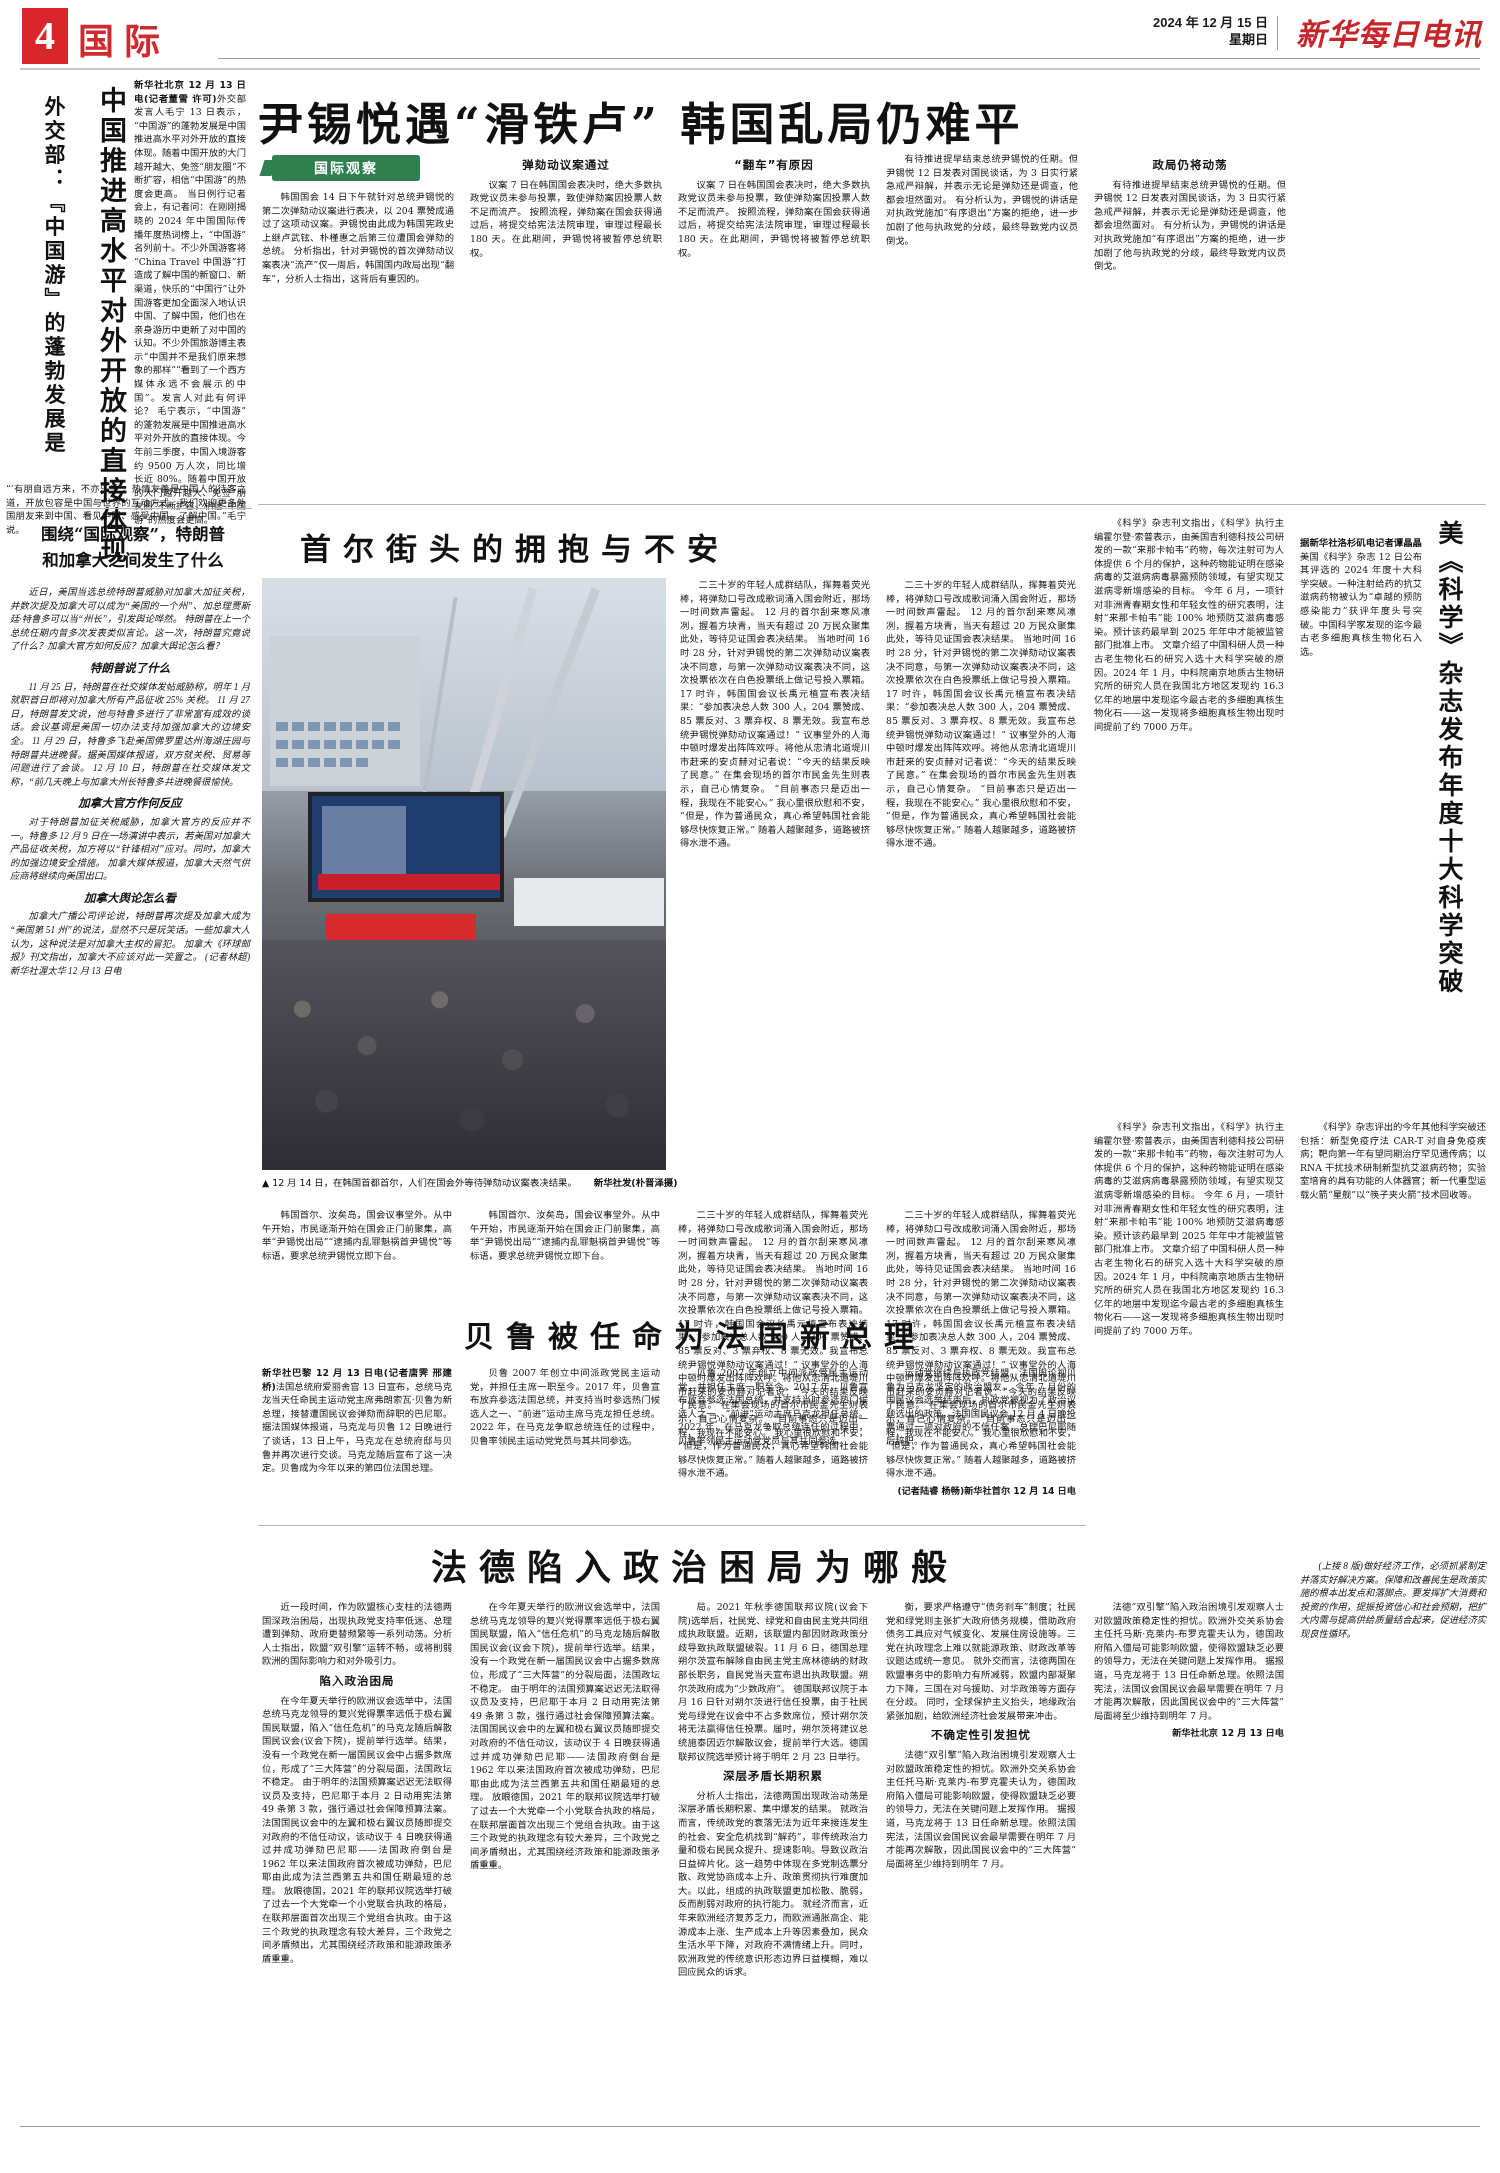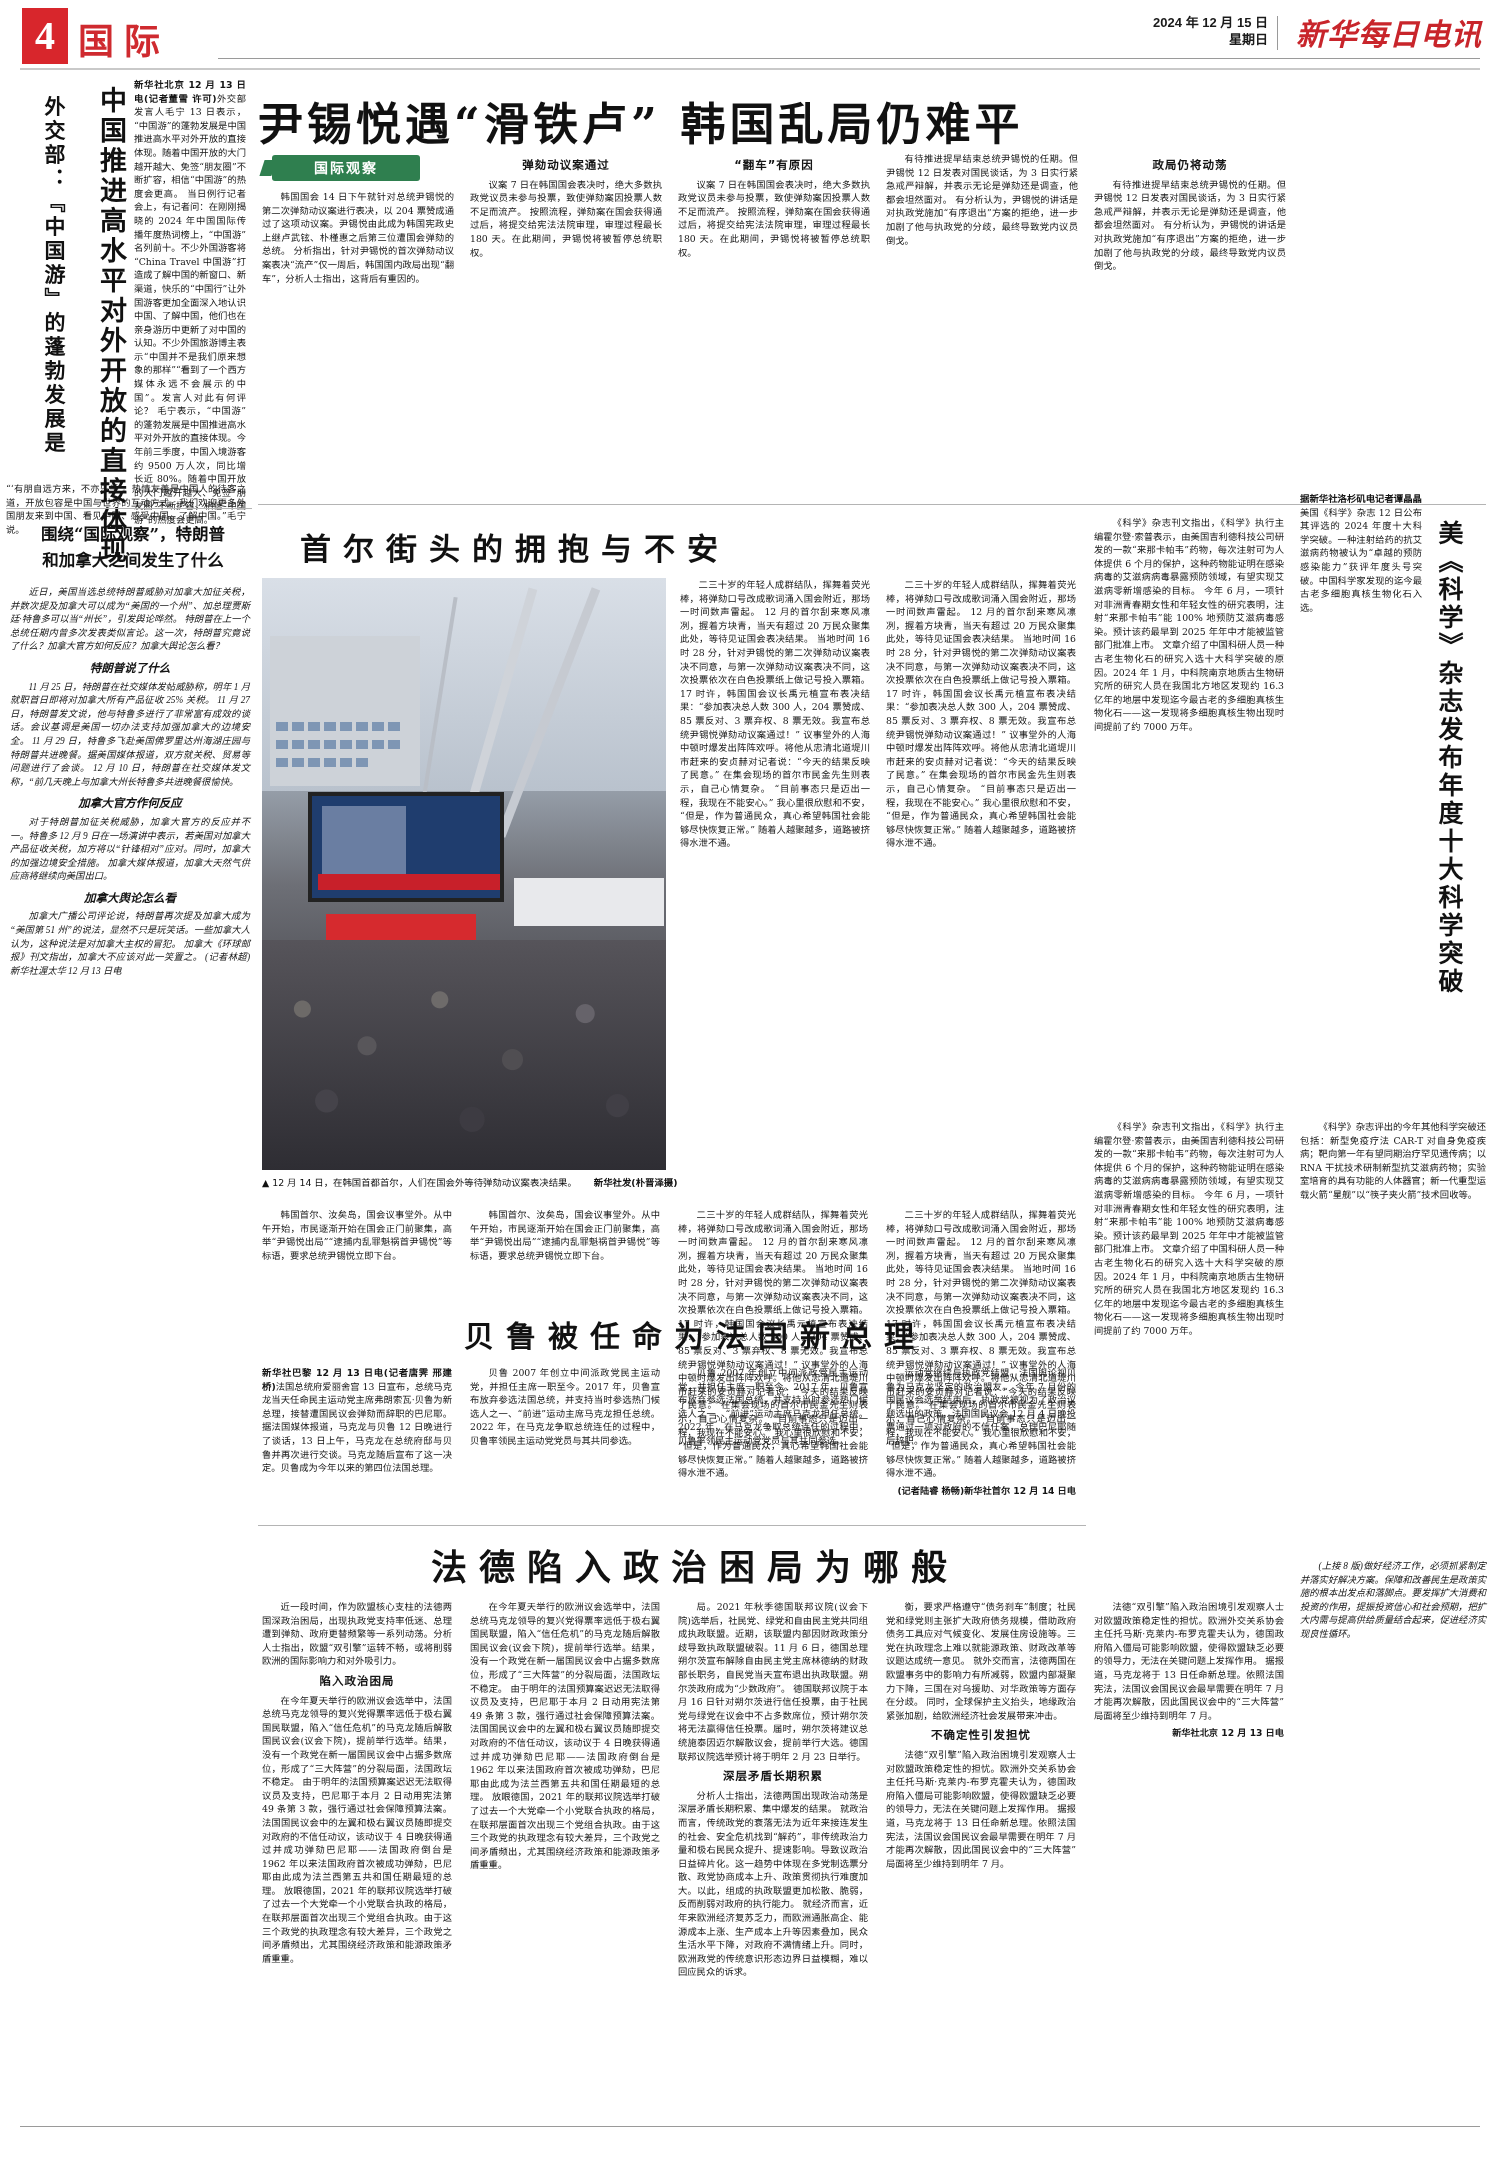--- a/index.html
+++ b/index.html
@@ -198,21 +198,21 @@
   .s6c1{ position:absolute; left:262px; top:1600px; width:190px; height:510px; }
   .s6c2{ position:absolute; left:470px; top:1600px; width:190px; height:510px; }
   .s6c3{ position:absolute; left:678px; top:1600px; width:190px; height:510px; }
   .s6c4{ position:absolute; left:886px; top:1600px; width:190px; height:510px; }
   .s6c5{ position:absolute; left:1094px; top:1600px; width:190px; height:510px; }
 
   
   .h-science{
     position:absolute; left:1430px; top:520px; font-size:25px; height:540px;
   }
-  .s7c1{ position:absolute; left:1300px; top:492px; width:122px; height:590px; }
+  .s7c1{ position:absolute; left:1300px; top:536px; width:122px; height:590px; }
   .s7c2{ position:absolute; left:1094px; top:516px; width:190px; height:590px; }
   .s7c3{ position:absolute; left:1094px; top:1120px; width:190px; height:420px; }
   .s7c4{ position:absolute; left:1300px; top:1120px; width:186px; height:420px; }
   .s7c5{ position:absolute; left:1300px; top:1560px; width:186px; height:550px; }
 
   
   .footer-rule{ position:absolute; left:20px; top:2126px; width:1460px; height:1px; background:#9a9a9a; }
   .footer{
     position:absolute; left:20px; top:2136px; width:1460px;
     font-family:Liberation Sans, sans-serif; font-size:14px; font-weight:bold;

